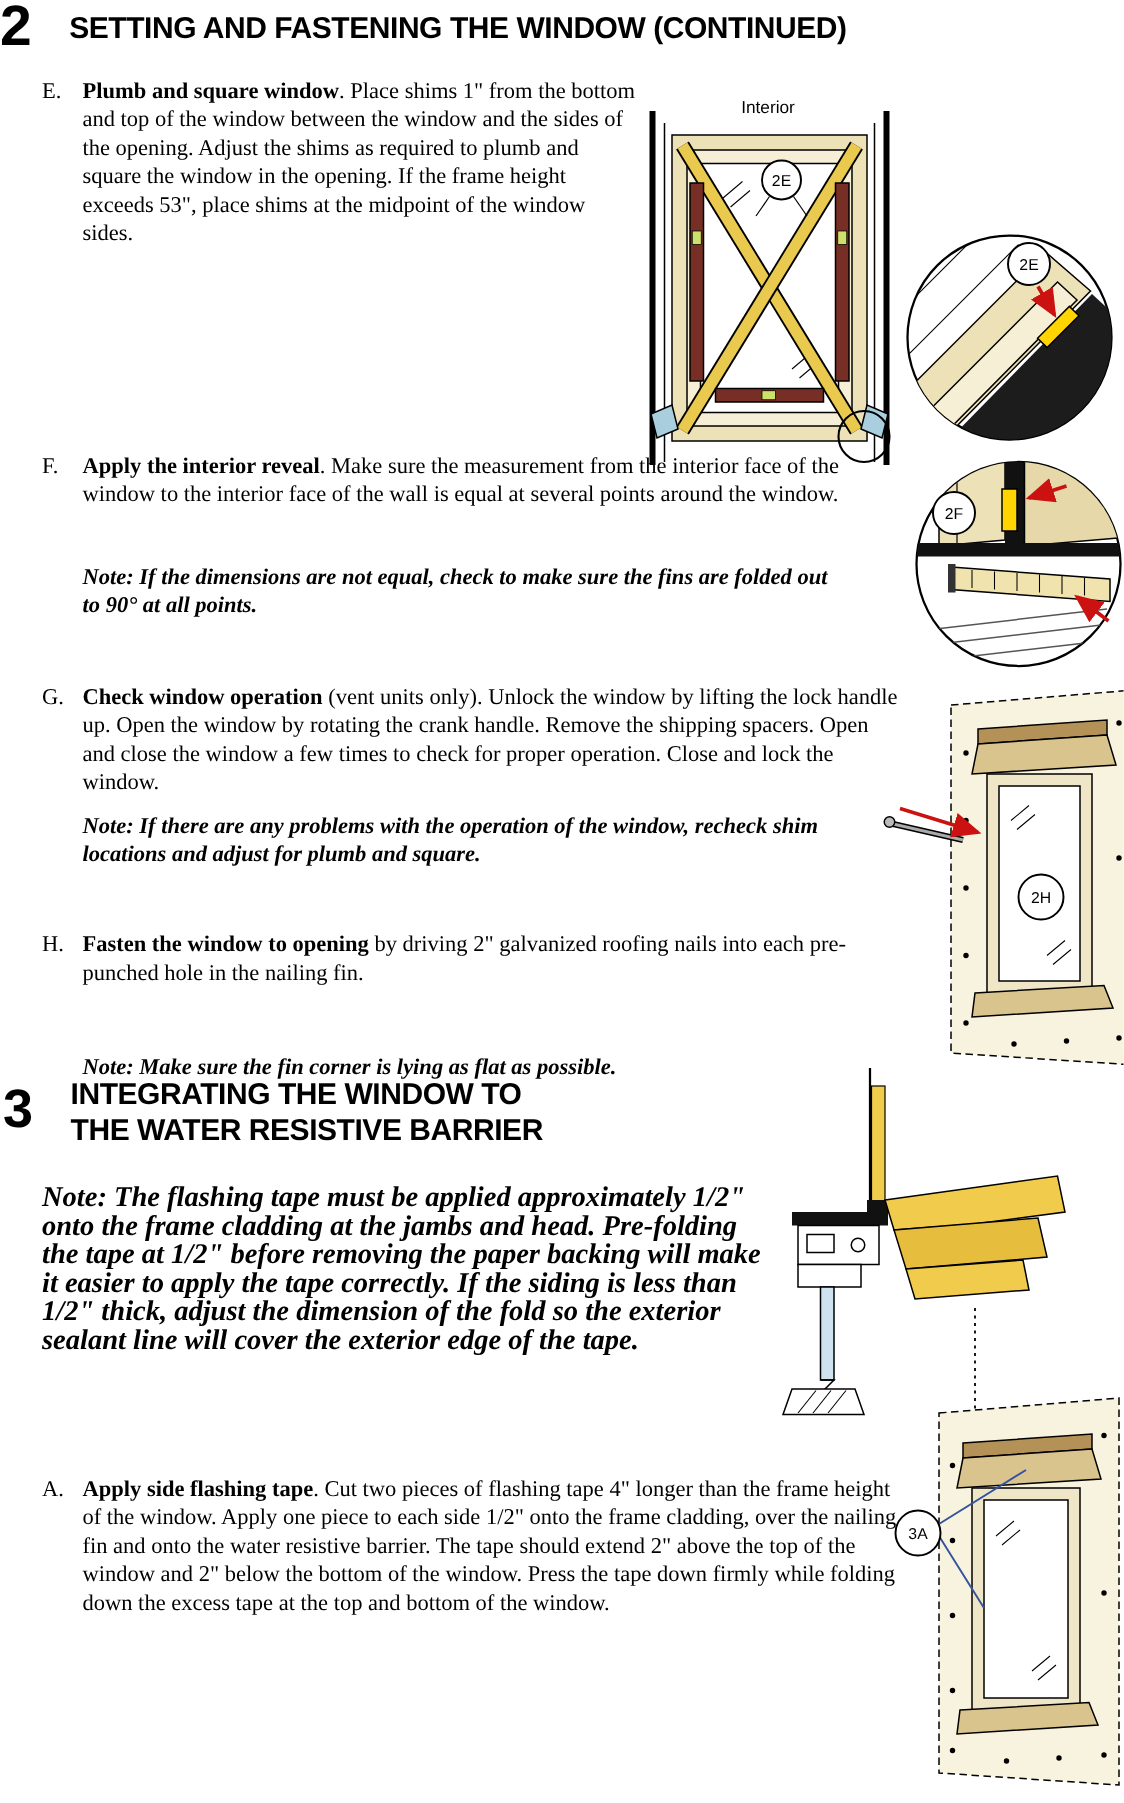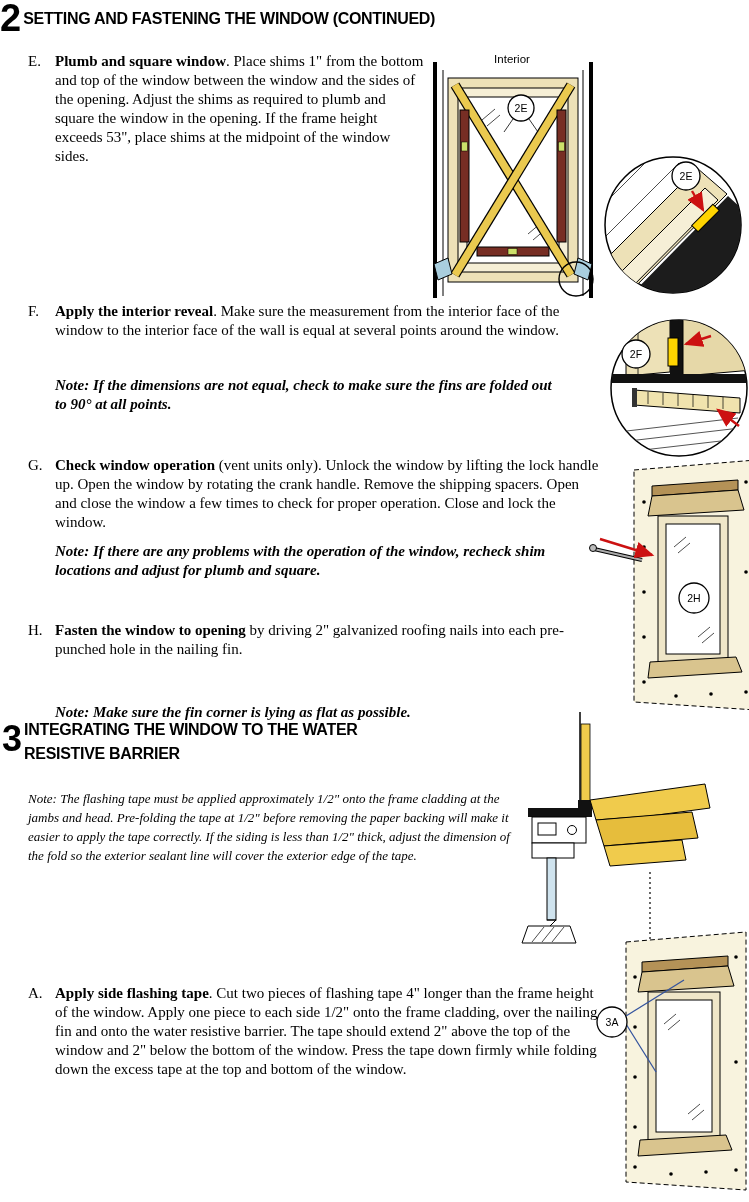--- a/index.html
+++ b/index.html
@@ -4,28 +4,28 @@
 <style>
   * { margin:0; padding:0; box-sizing:border-box; }
   html,body { background:#fff; }
   body {
     width:749px; height:1202px; position:relative; overflow:hidden;
     font-family:"Liberation Serif", serif; color:#000;
   }
   .sec-header { position:absolute; display:flex; align-items:flex-start;
     font-family:"Liberation Sans", sans-serif; font-weight:bold; }
   .sec-num { font-size:38px; line-height:36px; letter-spacing:-1px; }
-  .sec-title { font-size:16px; line-height:24px; letter-spacing:-0.3px; margin-left:3px; padding-top:7px; }
+  .sec-title { font-size:20px; line-height:24px; letter-spacing:-0.3px; margin-left:26px; padding-top:7px; }
   .sec-title.two-line { padding-top:2px; }
   .item { position:absolute; font-size:15px; line-height:19px; }
   .item .para { position:relative; padding-left:27px; }
   .item .letter { position:absolute; left:0; top:0; }
   .item b.lead { font-weight:bold; }
   .item .note { font-weight:bold; font-style:italic; padding-left:27px; margin-top:10px; }
-  .bignote { position:absolute; font-size:13px; line-height:19px; font-weight:normal; font-style:italic; }
+  .bignote { position:absolute; font-size:19px; line-height:19px; font-weight:bold; font-style:italic; }
   .fig { position:absolute; }
   .fig svg { display:block; overflow:visible; }
   svg text { font-family:"Liberation Sans", sans-serif; }
   .fig-label { font-size:11.5px; }
   .bubble-t { font-size:10.5px; text-anchor:middle; }
   .hatch { stroke:#000; stroke-width:0.7; fill:none; }
 </style>
 </head>
 <body>
 
@@ -34,21 +34,21 @@
   <span class="sec-title">SETTING AND FASTENING THE WINDOW (CONTINUED)</span>
 </div>
 
 <div class="item" style="top:52px;left:28px;width:396px;">
   <div class="para">
     <span class="letter">E.</span>
     <b class="lead">Plumb and square window</b><span>. Place shims 1" from the bottom and top of the window between the window and the sides of the opening. Adjust the shims as required to plumb and square the window in the opening. If the frame height exceeds 53", place shims at the midpoint of the window sides.</span>
   </div>
 </div>
 
-<div class="fig" style="left:424px;top:48px;width:178px;height:252px;">
+<div class="fig" style="left:424px;top:60px;width:178px;height:252px;">
   <svg width="178" height="252" viewBox="0 0 178 252">
 
     <line x1="11" y1="14" x2="11" y2="250" stroke="#000" stroke-width="4"></line>
     <line x1="167" y1="14" x2="167" y2="250" stroke="#000" stroke-width="4"></line>
     <line x1="19" y1="22" x2="19" y2="248" stroke="#000" stroke-width="1"></line>
     <line x1="159" y1="22" x2="159" y2="248" stroke="#000" stroke-width="1"></line>
 
     <text class="fig-label" x="88" y="15" text-anchor="middle">Interior</text>
 
     <g>
@@ -123,21 +123,21 @@
 </div>
 
 <div class="item" style="top:302px;left:28px;width:562px;">
   <div class="para">
     <span class="letter">F.</span>
     <b class="lead">Apply the interior reveal</b><span>. Make sure the measurement from the interior face of the window to the interior face of the wall is equal at several points around the window.</span>
   </div>
   <p class="note" style="width:535px;margin-top:36px;">Note: If the dimensions are not equal, check to make sure the fins are folded out to 90° at all points.</p>
 </div>
 
-<div class="fig" style="left:608px;top:314px;width:141px;height:148px;">
+<div class="fig" style="left:608px;top:302px;width:141px;height:148px;">
   <svg width="141" height="148" viewBox="0 0 141 148">
     <defs>
       <clipPath id="clip2f">
           <circle cx="71" cy="74" r="68"></circle>
         </clipPath>
       <marker id="arrR2" markerWidth="9" markerHeight="8" refX="7" refY="3.5" orient="auto">
         <path d="M0,0 L8,3.5 L0,7 z" fill="#cc1111"></path>
       </marker>
     </defs>
     <circle cx="71" cy="74" r="68" fill="#fff" stroke="#000" stroke-width="1.5"></circle>

